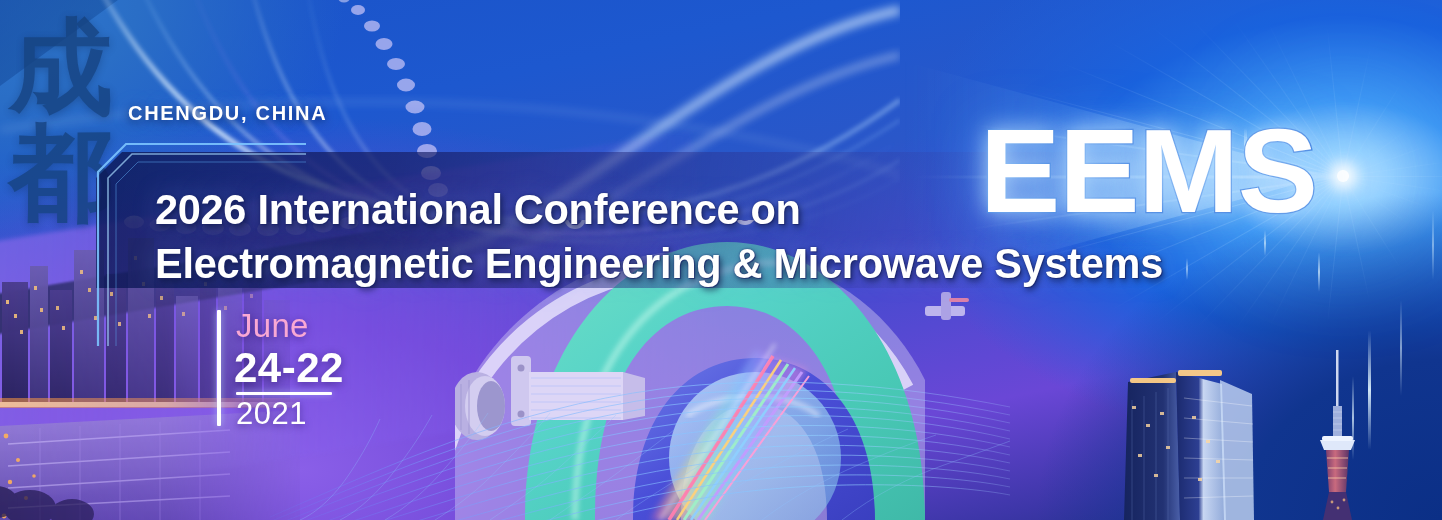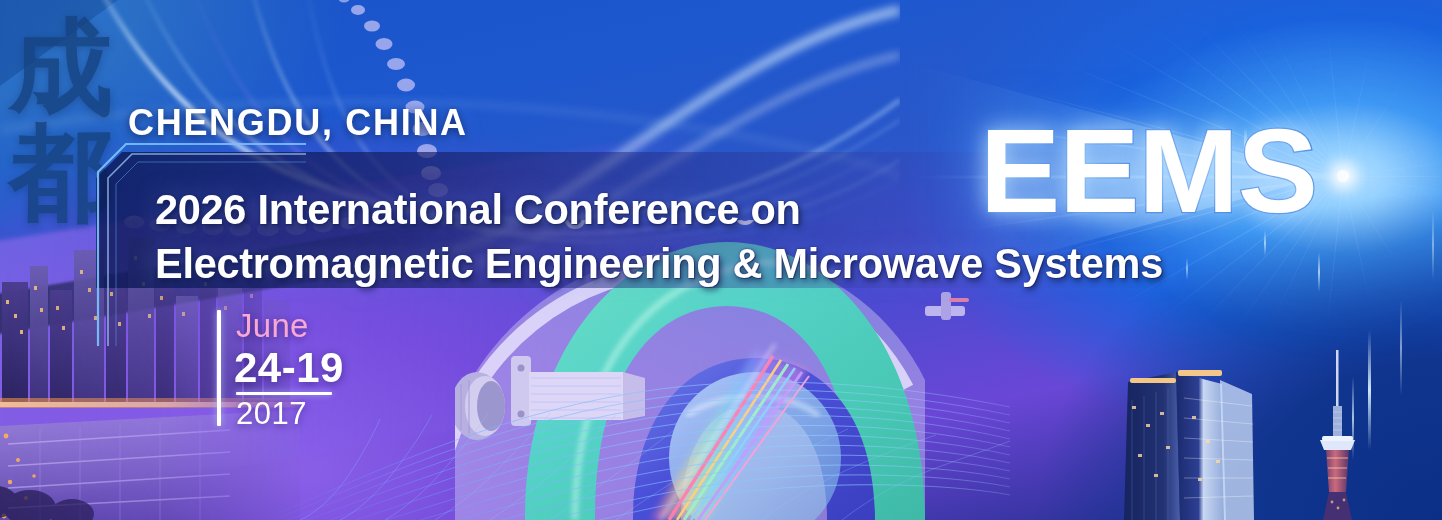--- a/index.html
+++ b/index.html
@@ -127,21 +127,21 @@
     clip-path:polygon(26px 0, 100% 0, 100% 100%, 0 100%, 0 26px);
     filter:blur(.4px);
   }
 
   
   .frame-deco{ position:absolute; left:92px; top:140px; width:220px; height:210px; }
 
   
   .location{
     position:absolute; left:128px; top:102px;
-    font-size:36px; font-weight:700;
+    font-size:20px; font-weight:700;
     letter-spacing:1.7px;
     color:#ffffff;
     text-shadow:0 2px 8px rgba(6,20,70,.75), 0 0 18px rgba(90,150,255,.45);
     white-space:nowrap;
   }
   .conf-title{
     position:absolute; left:155px; top:182px;
     width:1210px;
     font-size:43px;
     font-weight:700;
@@ -691,17 +691,17 @@
 
   <div class="location">CHENGDU, CHINA</div>
 
   <div class="conf-title">
     <span class="ln">2026 International Conference on</span>
     <span class="ln">Electromagnetic Engineering &amp; Microwave Systems</span>
   </div>
 
   <div class="date-rule-v"></div>
   <div class="date-month">June</div>
-  <div class="date-days">24-19</div>
+  <div class="date-days">24-22</div>
   <div class="date-rule-h"></div>
-  <div class="date-year">2017</div>
+  <div class="date-year">2021</div>
 
 </div>
 
 </body></html>

